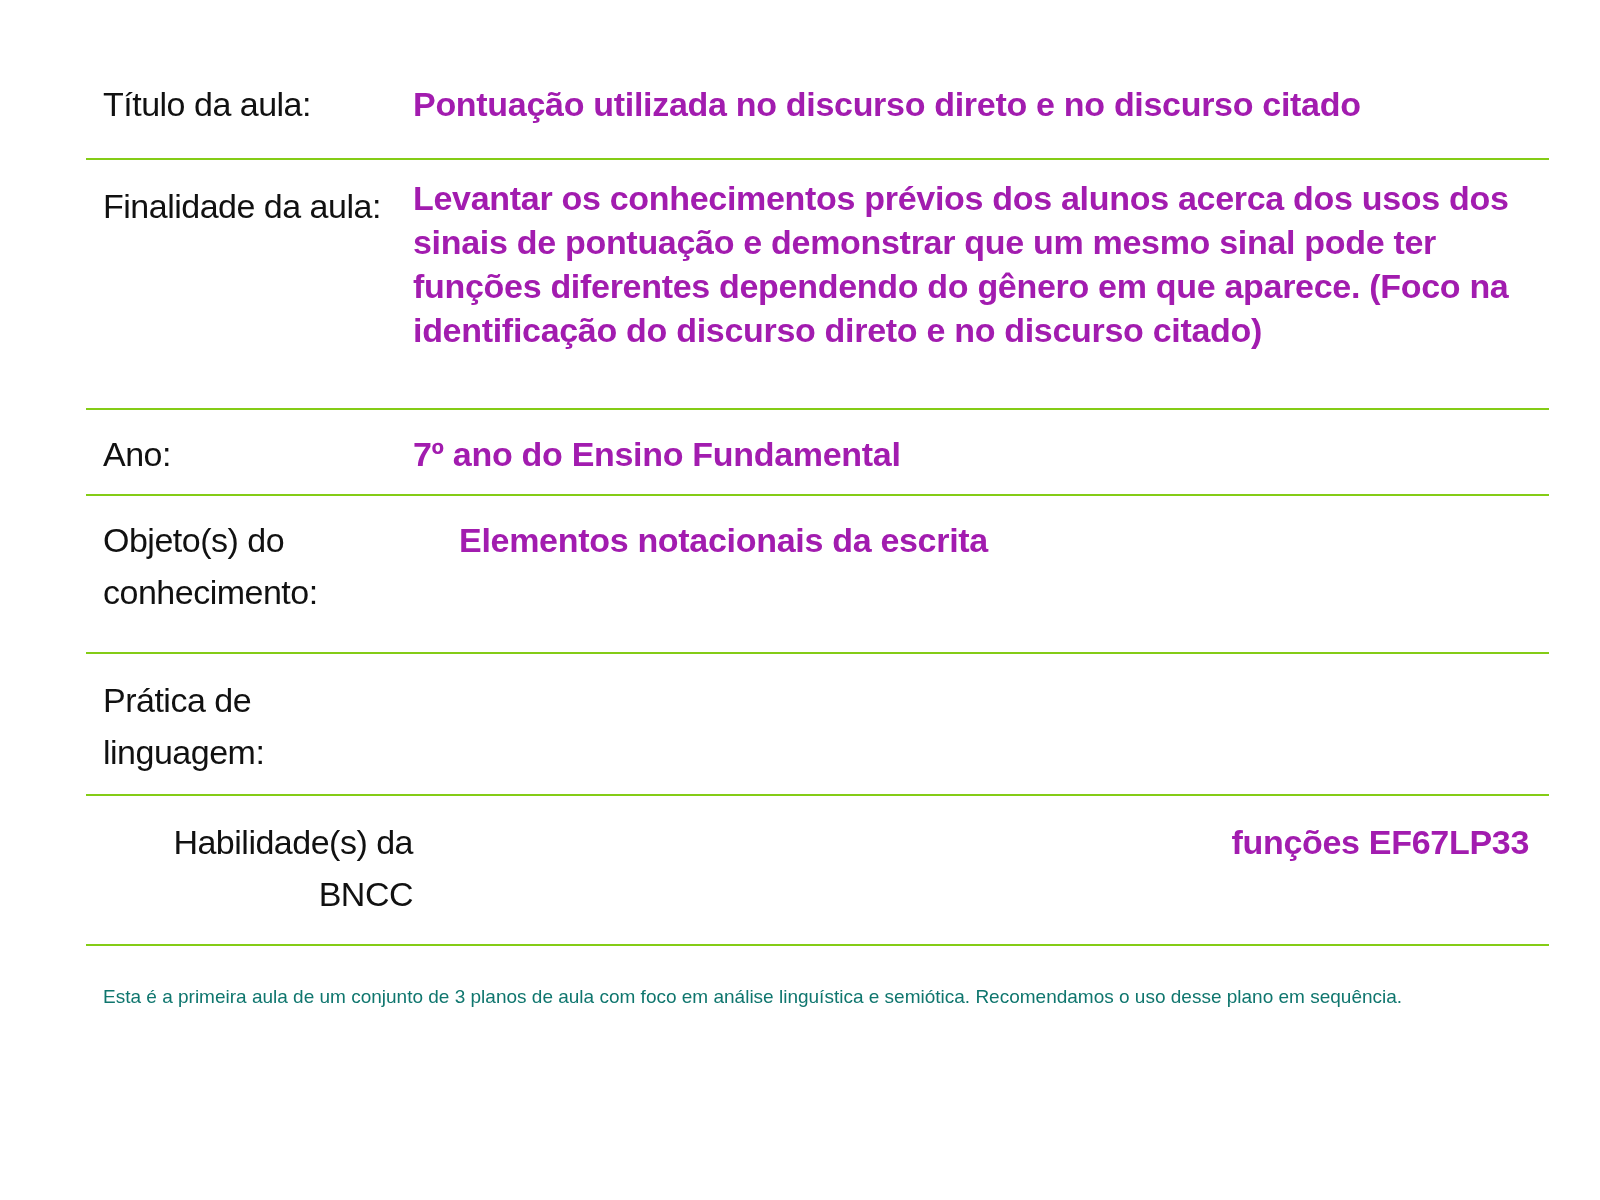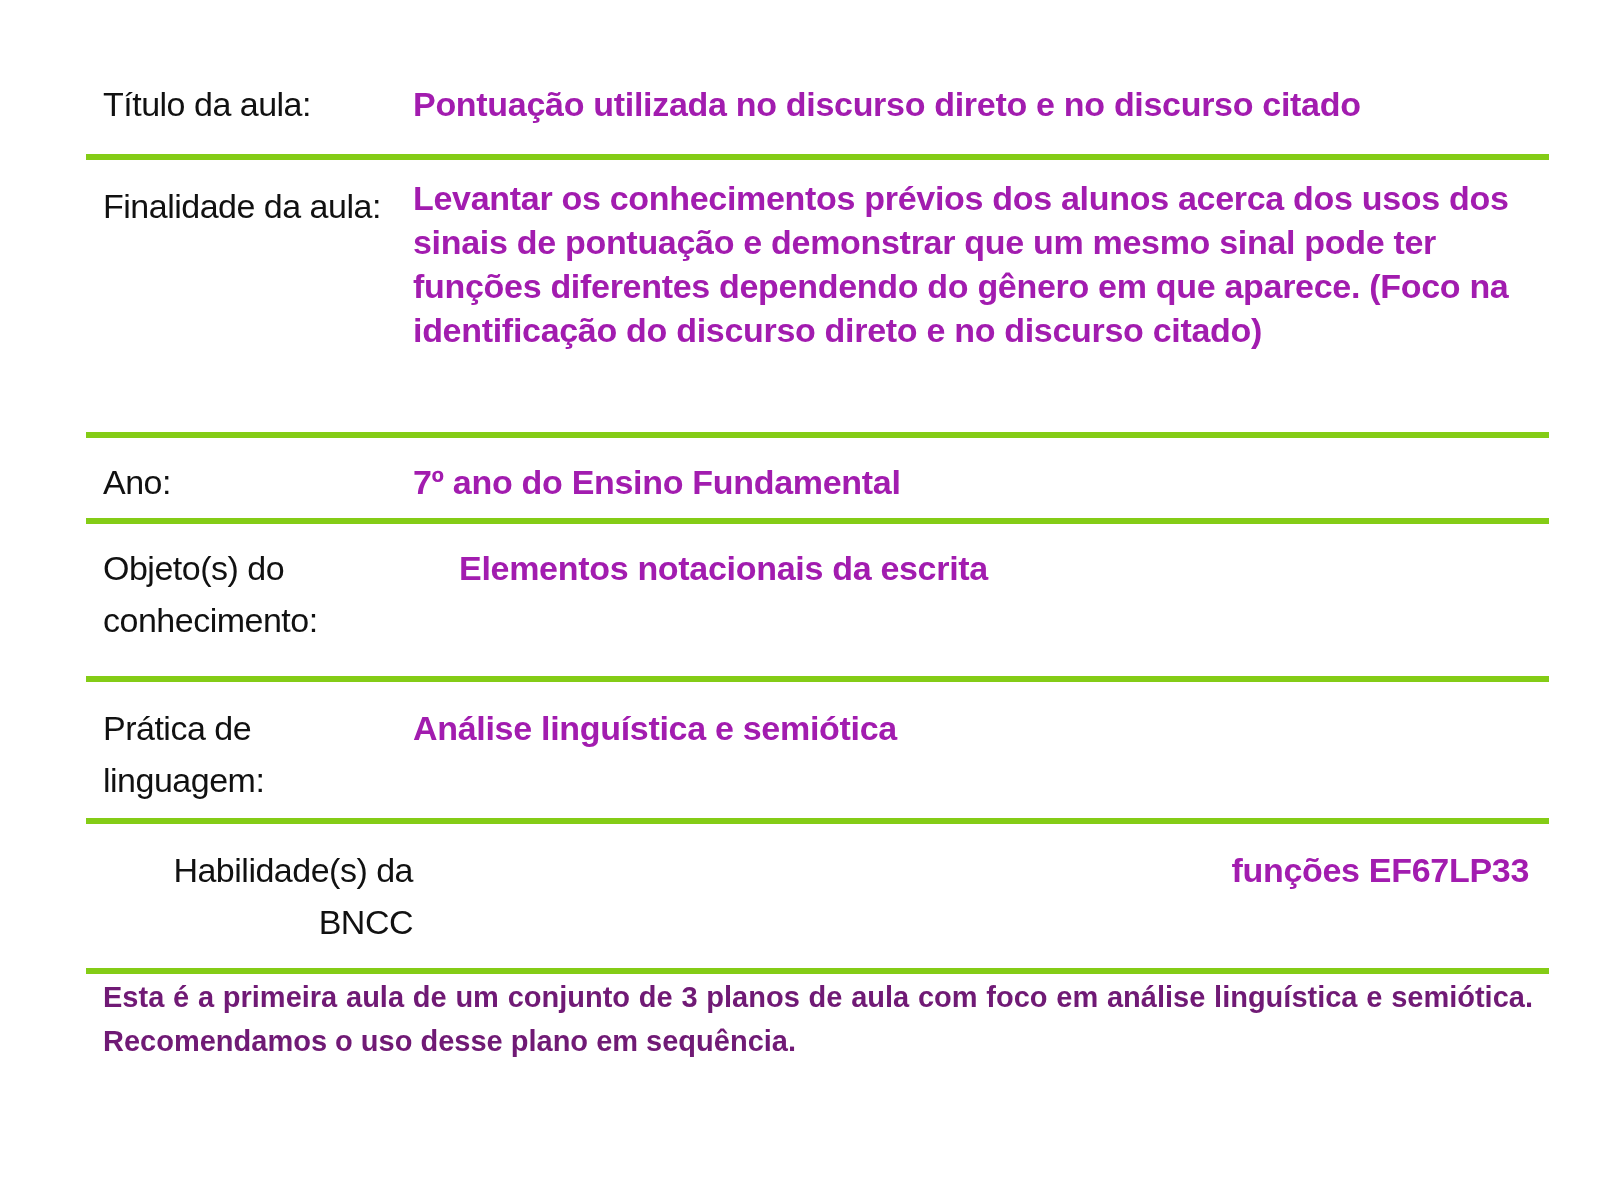--- a/index.html
+++ b/index.html
@@ -1,30 +1,30 @@
 <!DOCTYPE html>
 <html><head>
 <meta charset="utf-8">
 <style>
   html, body { margin: 0; padding: 0; background: #ffffff; }
   body { width: 1600px; height: 1200px; position: relative; font-family: "Liberation Sans", "DejaVu Sans", sans-serif; color: #111; overflow: hidden; }
   .table { position: absolute; left: 86px; top: 60px; width: 1463px; }
-  .row { display: flex; border-bottom: 6px solid #84cc16; box-sizing: border-box; }
+  .row { display: flex; border-bottom: 2px solid #84cc16; box-sizing: border-box; }
   .label { width: 327px; padding-left: 17px; font-size: 34px; line-height: 52px; letter-spacing: -0.5px; color: #111; box-sizing: border-box; }
   .value { flex: 1; font-size: 34px; font-weight: bold; line-height: 44px; letter-spacing: -0.3px; color: #a21caf; padding-right: 20px; }
   .r0 { height: 100px; padding-top: 18px; }
-  .r1 { height: 278px; padding-top: 16px; }
+  .r1 { height: 250px; padding-top: 16px; }
   .r1 .label { padding-top: 4px; }
   .r2 { height: 86px; padding-top: 18px; }
   .r3 { height: 158px; padding-top: 18px; gap: 46px; }
   .r4 { height: 142px; padding-top: 20px; }
   .r5 { height: 150px; padding-top: 20px; text-align: right; }
   .r0 .value, .r2 .value, .r3 .value, .r4 .value, .r5 .value { line-height: 52px; }
   .r5 .value { padding-left: 9px; }
-  .note { position: absolute; left: 103px; top: 975px; width: 1430px; font-size: 29px; line-height: 44px; color: #701a75; text-align: justify; text-align-last: left; font-weight: bold; }
+  .note { position: absolute; left: 103px; top: 975px; width: 1430px; font-size: 19px; line-height: 44px; color: #0f766e; text-align: justify; text-align-last: left; }
 </style>
 </head>
 <body>
 
 <div class="table">
   <div class="row r0">
     <div class="label">Título da aula:</div>
     <div class="value">Pontuação utilizada no discurso direto e no discurso citado</div>
   </div>
   <div class="row r1">
@@ -34,21 +34,20 @@
   <div class="row r2">
     <div class="label">Ano:</div>
     <div class="value">7º ano do Ensino Fundamental</div>
   </div>
   <div class="row r3">
     <div class="label">Objeto(s) do conhecimento:</div>
     <div class="value">Elementos notacionais da escrita</div>
   </div>
   <div class="row r4">
     <div class="label">Prática de linguagem:</div>
-    <div class="value">Análise linguística e semiótica</div>
   </div>
   <div class="row r5">
     <div class="label">Habilidade(s) da BNCC</div>
     <div class="value">funções EF67LP33</div>
   </div>
 </div>
 
 <div class="note">Esta é a primeira aula de um conjunto de 3 planos de aula com foco em análise linguística e semiótica. Recomendamos o uso desse plano em sequência.</div>
 
 </body></html>

